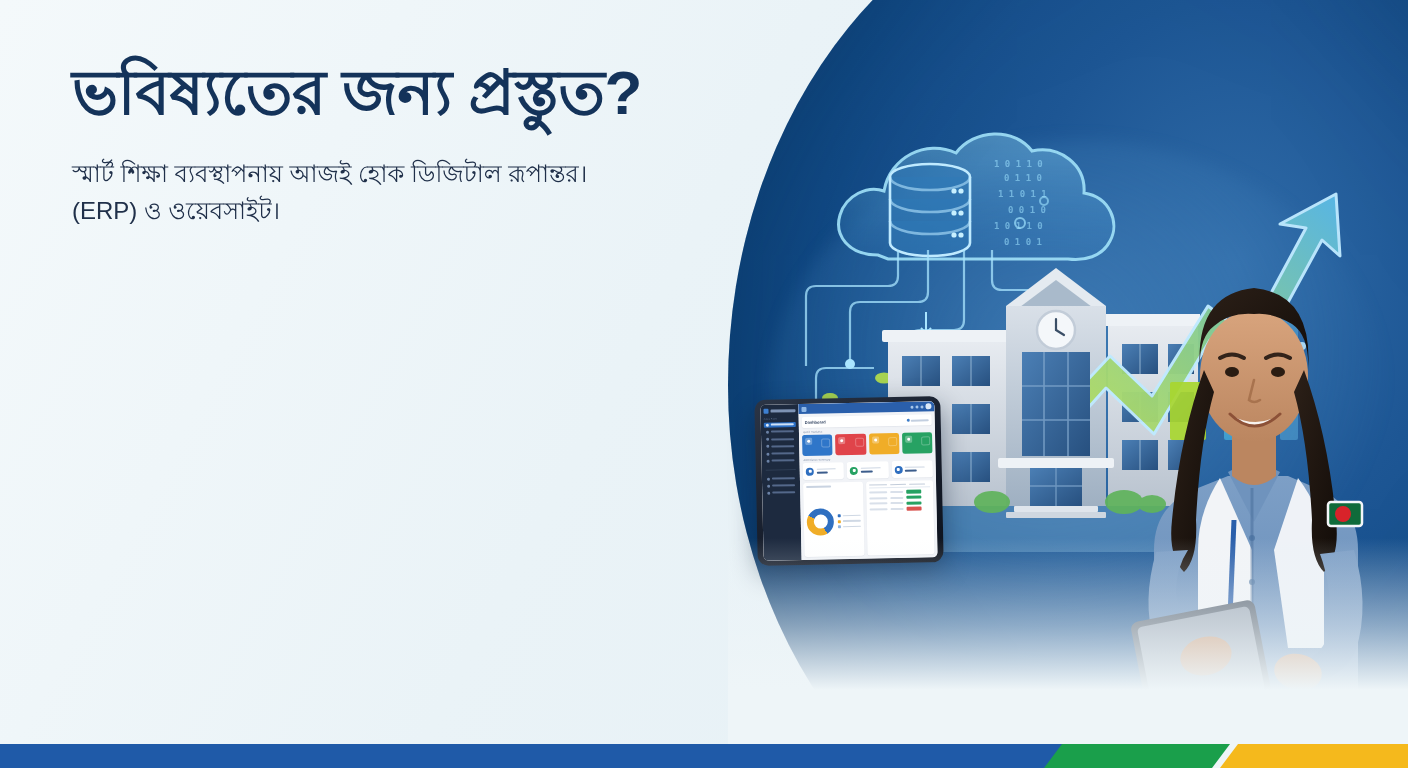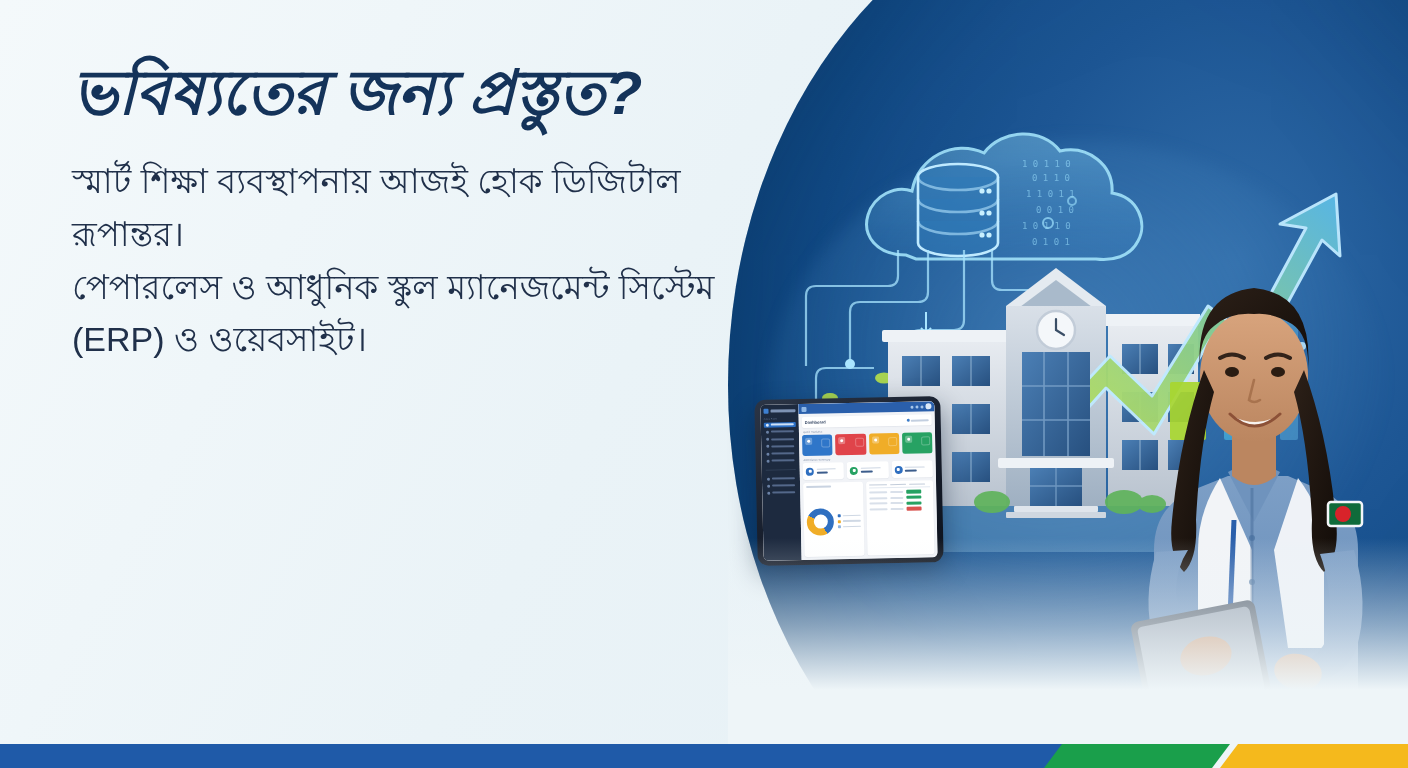--- a/index.html
+++ b/index.html
@@ -44,46 +44,46 @@
   
   .textcol { position:absolute; left:72px; top:56px; width:700px; }
   .headline {
     color:#14335a;
     font-size:62px;
     font-weight:bold;
     line-height:1.18;
     letter-spacing:-.5px;
     text-shadow:0 1px 0 rgba(255,255,255,.4);
   }
-  .headline .l2 { display:block;font-style:italic; }
+  .headline .l2 { display:block; }
   .subcopy {
     margin-top:26px;
     color:#20304a;
-    font-size:34px;
+    font-size:24px;
     line-height:1.55;
     max-width:660px;
   }
   .subcopy span { display:block; }
 
   
   .pill {
     position:absolute;
     left:72px; top:616px;
     background:linear-gradient(180deg,#2a5a93 0%,#1d4577 55%,#173c6b 100%);
     color:#ffffff;
     font-size:26px;
     font-weight:bold;
     padding:13px 30px 16px 30px;
     border-radius:26px;
     box-shadow:0 3px 10px rgba(18,45,80,.28);
     white-space:nowrap;
   }
 
   
-  .cloudwrap { position:absolute; left:836px; top:105px; width:330px; height:300px; }
+  .cloudwrap { position:absolute; left:808px; top:105px; width:330px; height:300px;font-weight:bold; }
   .circuitwrap { position:absolute; left:778px; top:250px; width:260px; height:250px; }
 
   
   .school { position:absolute; left:880px; top:252px; width:320px; height:300px; }
 
   
   .growth { position:absolute; left:1090px; top:120px; width:300px; height:320px; }
 
   
   .tablet {
@@ -670,21 +670,20 @@
   </div>
 
   <div class="blob-bottom-fade"></div>
 
   <div class="textcol">
     <h1 class="headline">
       <span class="l2">ভবিষ্যতের জন্য প্রস্তুত?</span>
     </h1>
     <p class="subcopy">
       <span>স্মার্ট শিক্ষা ব্যবস্থাপনায় আজই হোক ডিজিটাল রূপান্তর।</span>
-      <span>পেপারলেস ও আধুনিক স্কুল ম্যানেজমেন্ট সিস্টেম</span>
       <span>(ERP) ও ওয়েবসাইট।</span>
     </p>
   </div>
 
 
   <div class="stripes">
     <svg width="1408" height="30" viewBox="0 0 1408 30" preserveAspectRatio="none">
       <polygon points="0,6 1066,6 1050,30 0,30" fill="#1f5aa8"></polygon>
       <polygon points="1062,6 1230,6 1212,30 1044,30" fill="#1a9f4b"></polygon>
       <polygon points="1238,6 1408,6 1408,30 1220,30" fill="#f5b91c"></polygon>

